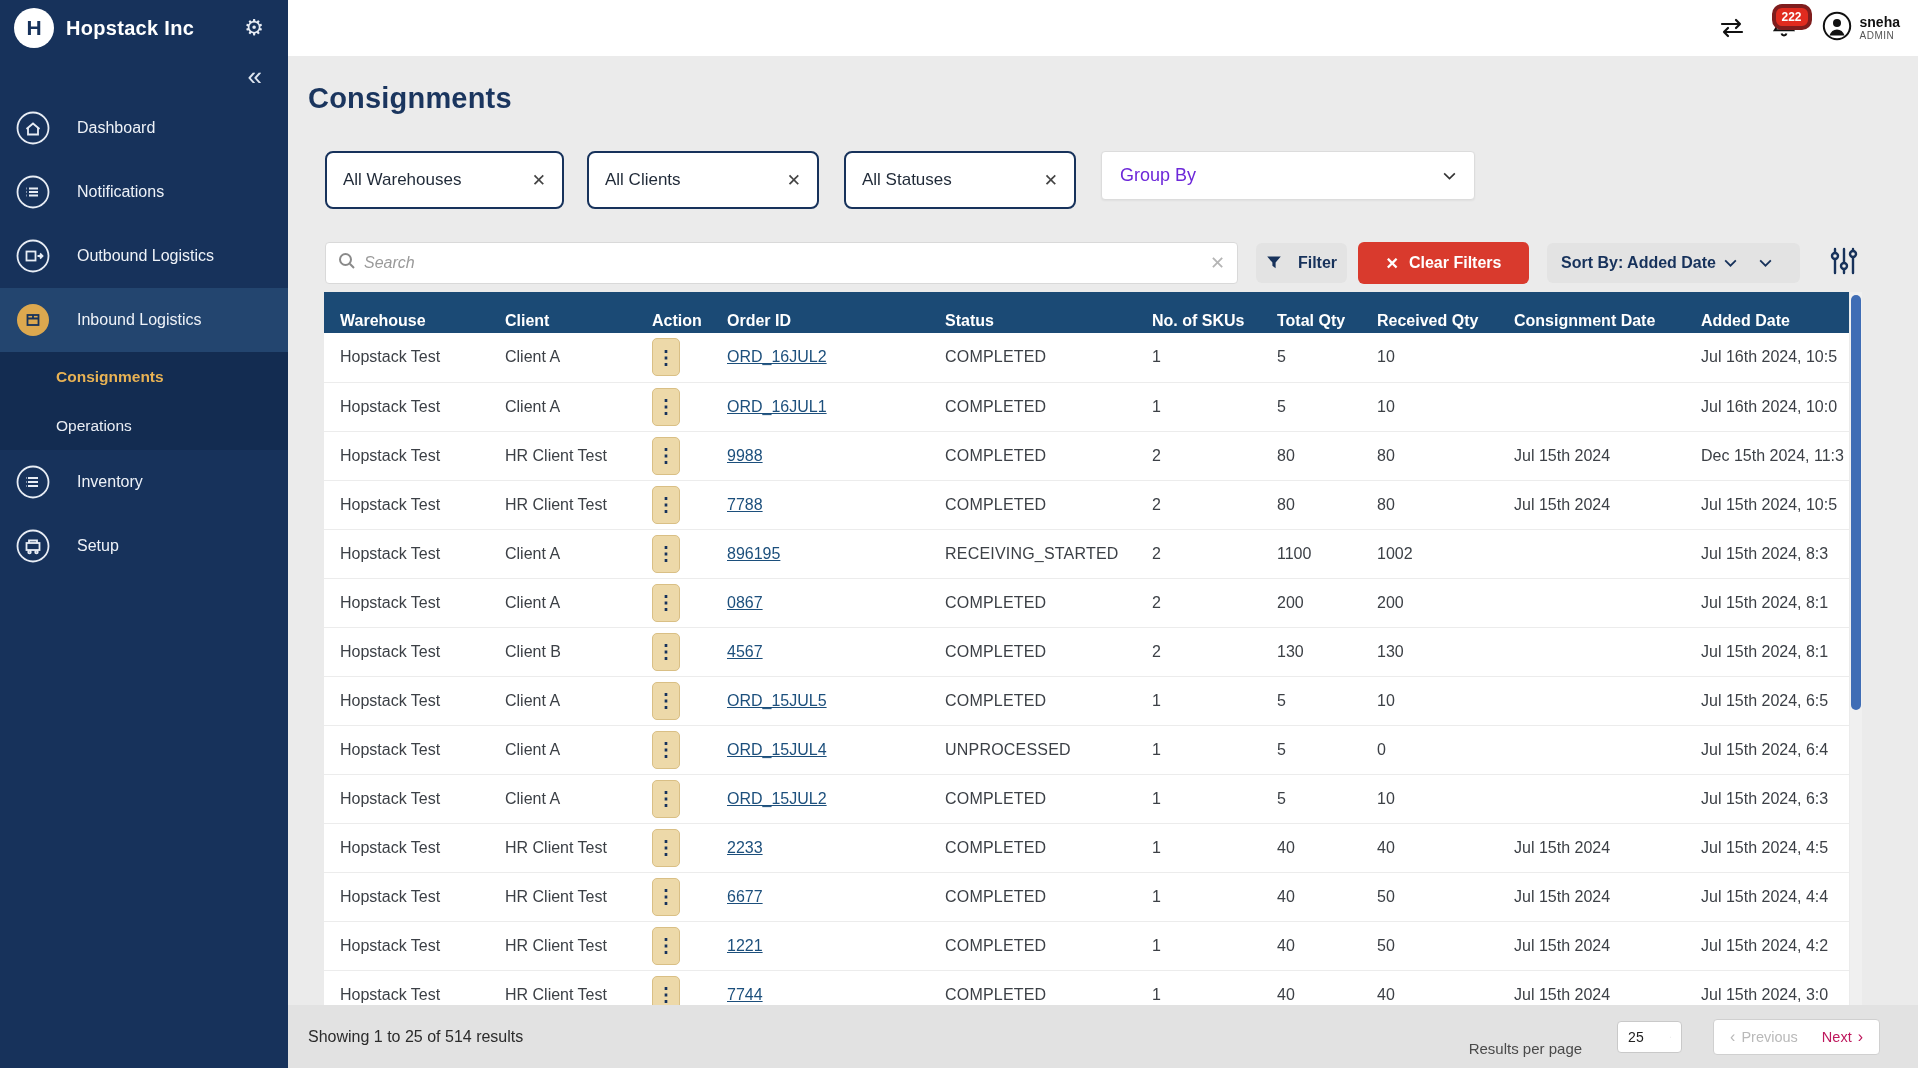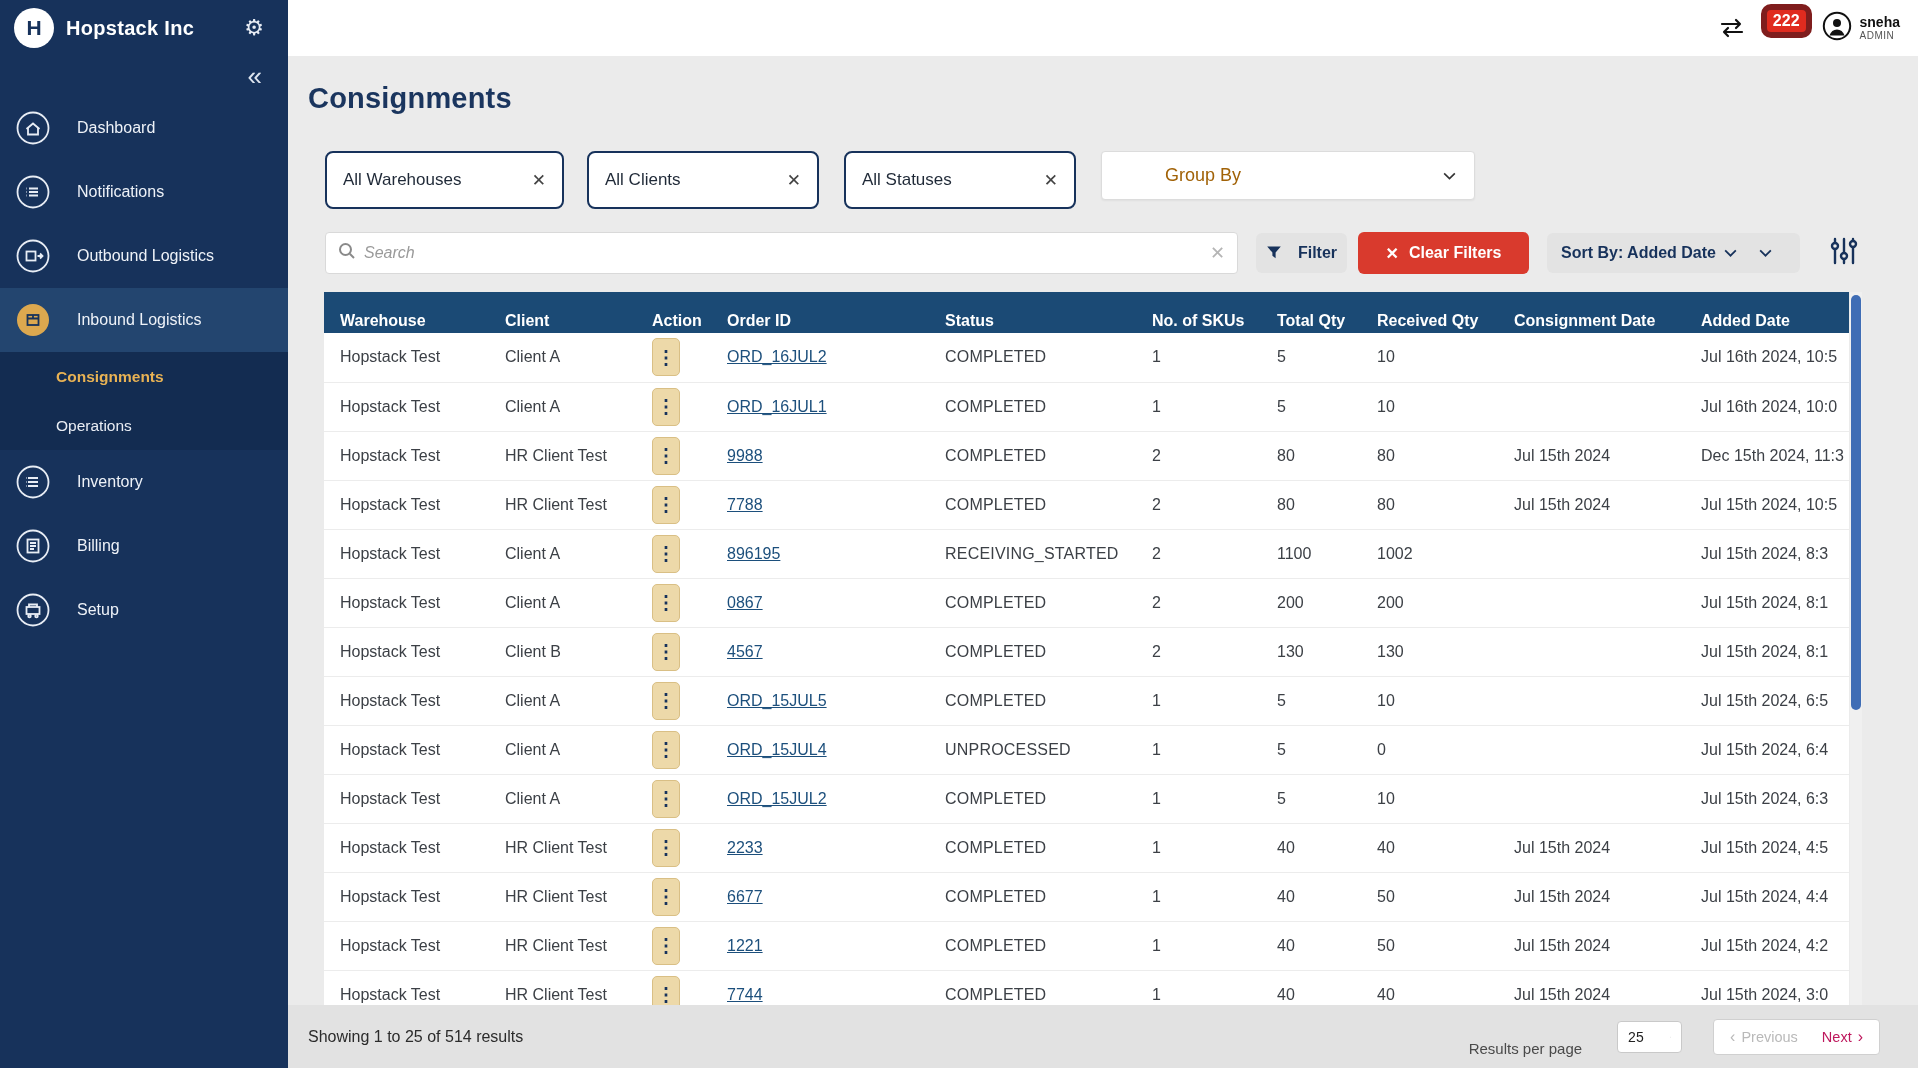--- a/index.html
+++ b/index.html
@@ -21,21 +21,21 @@
   .nav-label { margin-left:26px; font-size:16px; color:#eef2f8; font-weight:500; }
   .submenu { background:#132C51; }
   .sub-item { height:49px; display:flex; align-items:center; padding-left:56px; font-size:15.5px; color:#e9edf4; cursor:pointer; }
   .sub-item.active-sub { color:#E8B254; font-weight:bold; }
 
   
   .topbar { position:absolute; left:288px; top:0; width:1630px; height:56px; background:#ffffff; }
   .top-right { position:absolute; right:18px; top:0; height:56px; display:flex; align-items:center; gap:26px; }
   .tb-ic svg { display:block; }
   .bell-wrap { position:relative; }
-  .badge { position:absolute; top:-9px; right:-16px; background:#E02B1F; color:#fff; font-size:16px; font-weight:bold; padding:2px 6px; border-radius:10px; border:6px solid #7f1d1d; }
+  .badge { position:absolute; top:-9px; right:-16px; background:#E02B1F; color:#fff; font-size:12px; font-weight:bold; padding:2px 6px; border-radius:10px; border:4px solid #7f1d1d; }
   .user-wrap { display:flex; align-items:center; gap:8px; }
   .user-names { display:flex; flex-direction:column; line-height:1.2; }
   .user-name { font-size:14px; font-weight:bold; color:#111; }
   .user-role { font-size:10px; color:#555; letter-spacing:.5px; }
 
   
   .main { position:absolute; left:288px; top:56px; width:1630px; height:1012px; background:#ebebeb; }
 
   .page-head { position:absolute; left:20px; right:38px; top:19px; height:46px; display:flex; align-items:center; justify-content:space-between; }
   .page-title { font-size:29px; font-weight:bold; color:#1A355E; letter-spacing:.2px; }
@@ -43,23 +43,23 @@
   .navy-btn { height:40px; background:#17325B; color:#fff; border:none; border-radius:6px; font-family:inherit; font-size:15.5px; font-weight:600; display:flex; align-items:center; gap:10px; padding:0 16px; cursor:pointer; }
   .chev { width:13px; height:8px; }
 
   .filter-row { position:absolute; left:37px; top:95px; height:60px; display:flex; align-items:flex-start; }
   .filter-box { width:239px; height:58px; background:#fff; border:2px solid #17325B; border-radius:8px; display:flex; align-items:center; justify-content:space-between; padding:0 16px; cursor:pointer; }
   .filter-box.fb2, .filter-box.fb3 { width:232px; }
   .fb-gap1 { width:23px; } .fb-gap2 { width:25px; }
   .filter-box-label { font-size:17px; color:#1f2937; }
   .x-ic { font-size:17px; color:#444; cursor:pointer; }
   .groupby { width:374px; height:49px; background:#fff; border:1px solid #dcdcdc; border-radius:4px; display:flex; align-items:center; justify-content:space-between; padding:0 18px; margin-left:25px; cursor:pointer; box-shadow:0 1px 2px rgba(0,0,0,.05); }
-  .groupby-label { font-size:18px; color:#a16207;margin-left:45px; }
-
-  .search-row { position:absolute; left:37px; top:176px; height:42px; display:flex; align-items:center; }
+  .groupby-label { font-size:18px; color:#6d28d9; }
+
+  .search-row { position:absolute; left:37px; top:186px; height:42px; display:flex; align-items:center; }
   .search-wrap { width:913px; height:42px; background:#fff; border:1px solid #d9d9d9; border-radius:4px; display:flex; align-items:center; padding:0 12px; }
   .search-input { flex:1; border:none; outline:none; font-family:inherit; font-size:16px; color:#333; margin-left:8px; background:transparent; }
   .search-input::placeholder { font-style:italic; color:#9a9a9a; }
   .search-clear { font-size:18px; color:#b5b5b5; cursor:pointer; }
   .filter-btn { margin-left:18px; height:40px; width:91px; background:#e3e3e3; border:none; border-radius:6px; font-family:inherit; font-size:16px; font-weight:600; color:#17325B; display:flex; align-items:center; justify-content:center; gap:16px; cursor:pointer; }
   .clear-btn { margin-left:11px; height:42px; width:171px; background:#D93A2D; border:none; border-radius:6px; color:#fff; font-family:inherit; font-size:16px; font-weight:bold; display:flex; align-items:center; justify-content:center; gap:10px; cursor:pointer; }
   .clear-x { font-size:16px; font-weight:bold; }
   .sort-pill { margin-left:18px; height:40px; width:253px; background:#e3e3e3; border-radius:6px; display:flex; align-items:center; padding:0 14px; color:#17325B; cursor:pointer; }
   .sort-label { font-size:16px; font-weight:600; }
   .sort-pill .chev { margin-left:8px; }
@@ -166,30 +166,20 @@
       <span class="nav-ic">
         <svg viewBox="0 0 36 36" fill="none" stroke="#E8EDF5" stroke-width="1.8">
             <circle cx="18" cy="18" r="15.5"></circle>
             <path d="M13 14h10M13 18h10M13 22h10"></path>
             <path d="M11 14h.5M11 18h.5M11 22h.5"></path>
           </svg>
       </span>
       <span class="nav-label">Inventory</span>
     </div>
 
-    <div class="nav-item">
-      <span class="nav-ic">
-        <svg viewBox="0 0 36 36" fill="none" stroke="#E8EDF5" stroke-width="1.8">
-            <circle cx="18" cy="18" r="15.5"></circle>
-            <rect x="12.5" y="11.5" width="11" height="13"></rect>
-            <path d="M15 15h6M15 18h6M15 21h4"></path>
-          </svg>
-      </span>
-      <span class="nav-label">Billing</span>
-    </div>
 
     <div class="nav-item">
       <span class="nav-ic">
         <svg viewBox="0 0 36 36" fill="none" stroke="#E8EDF5" stroke-width="1.8">
             <circle cx="18" cy="18" r="15.5"></circle>
             <rect x="11.5" y="15" width="13" height="7"></rect>
             <circle cx="14.5" cy="24" r="1.3"></circle>
             <circle cx="21.5" cy="24" r="1.3"></circle>
             <path d="M14 15v-2.5h8V15"></path>
           </svg>

